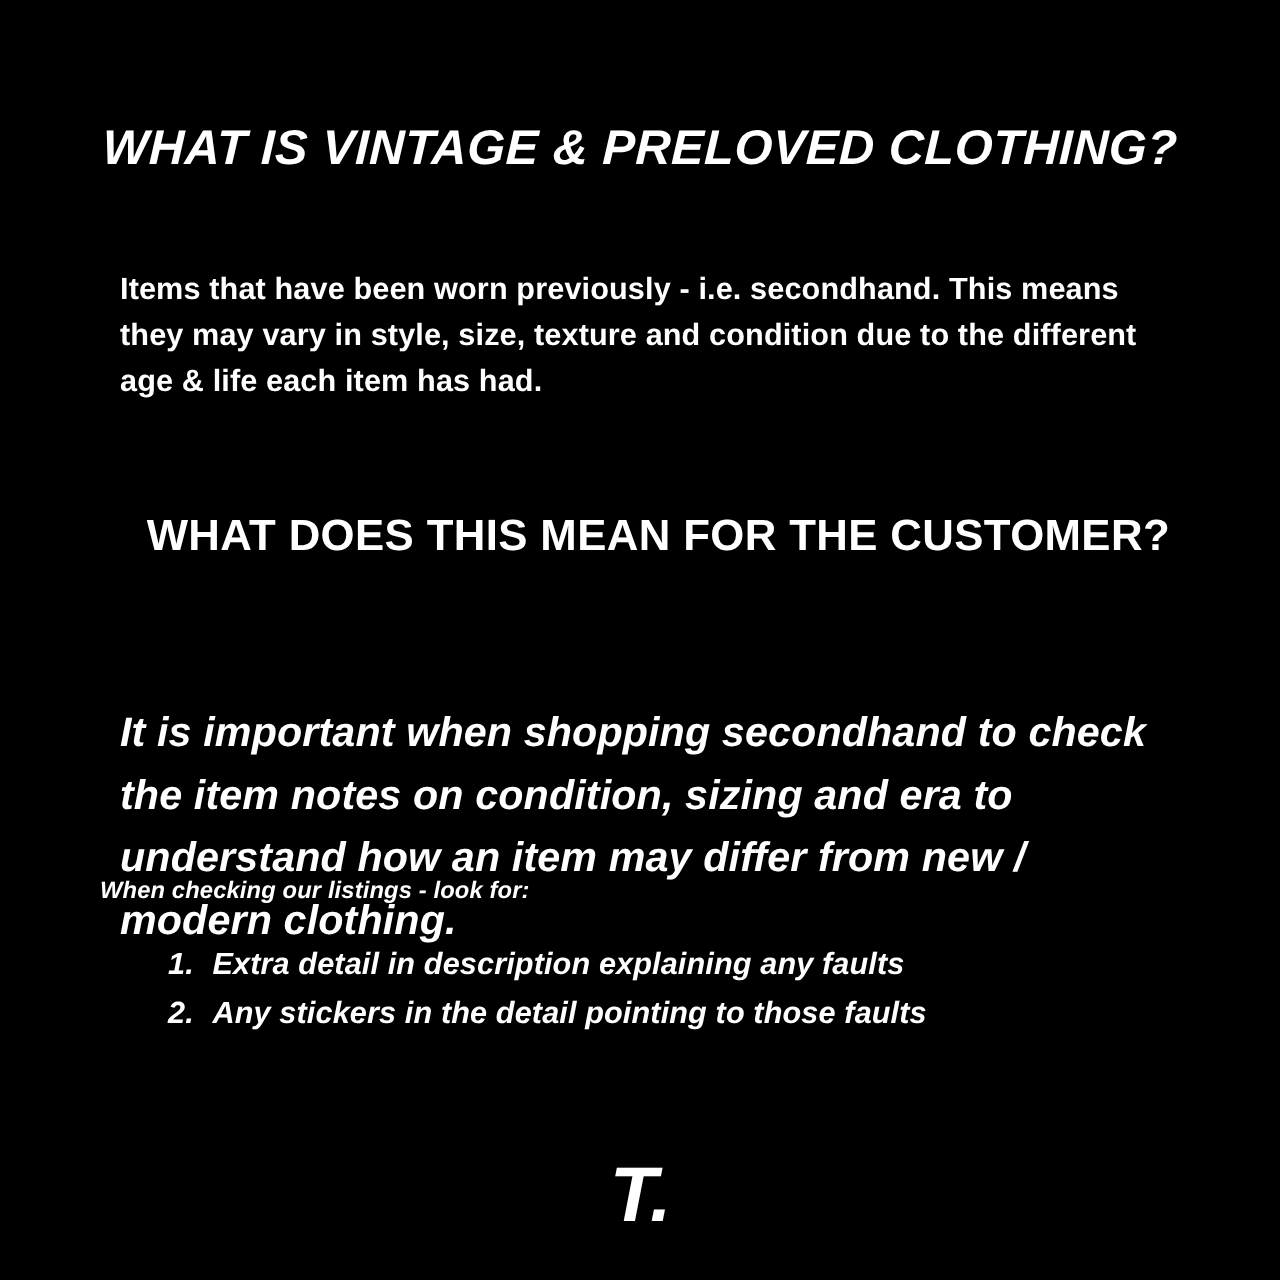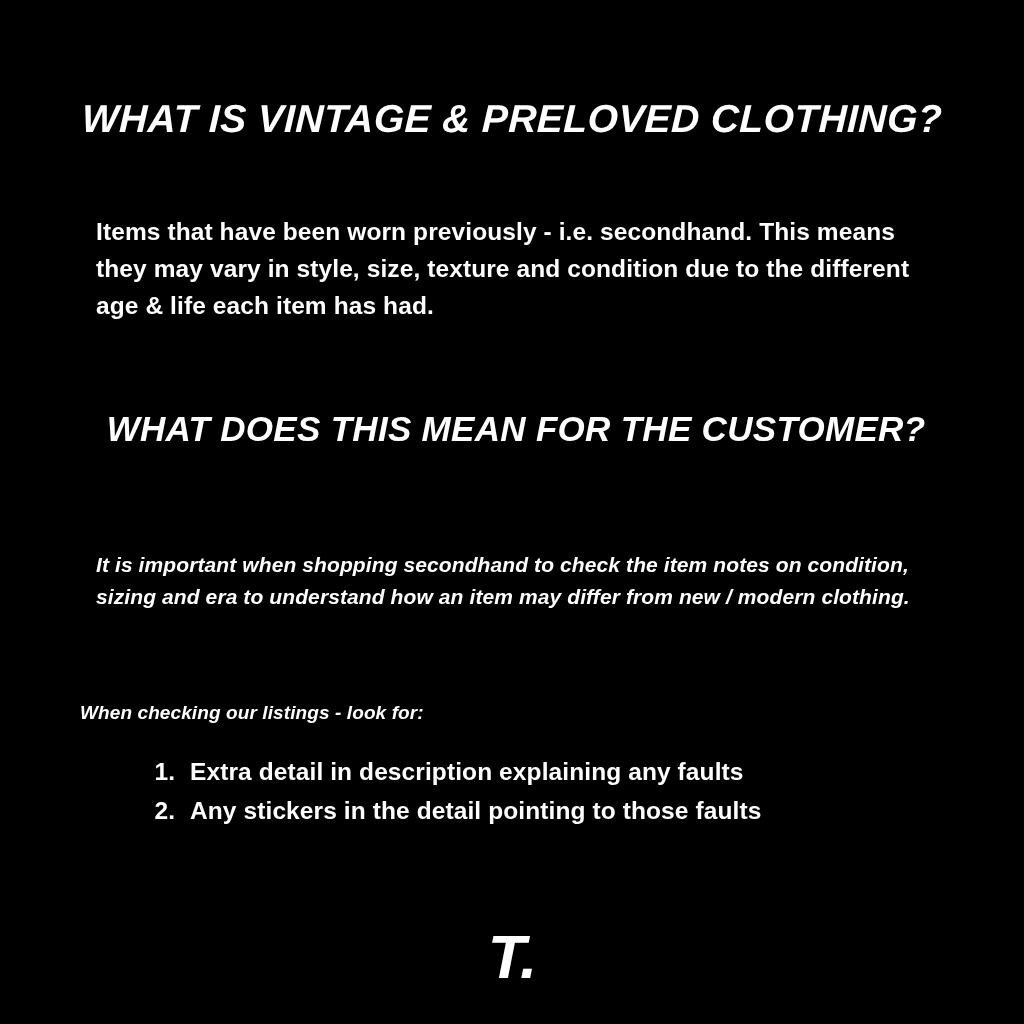--- a/index.html
+++ b/index.html
@@ -42,58 +42,58 @@
     font-size: 24.5px;
     font-weight: 700;
     line-height: 1.52;
     letter-spacing: 0.1px;
   }
   .heading-sub {
     position: absolute;
     top: 378px;
     left: 96px;
     width: 840px;
-    text-align: center;
+    text-align: right;
     font-size: 35px;
     font-weight: 700;
-    font-style: italic;
     line-height: 1.28;
     letter-spacing: 0.3px;
   }
   .block-2 {
     position: absolute;
     top: 528px;
     left: 96px;
     width: 840px;
-    font-size: 21px;
+    font-size: 33px;
     font-weight: 700;
     font-style: italic;
     line-height: 1.52;
     letter-spacing: 0.1px;
   }
   .block-3 {
     position: absolute;
     top: 680px;
     left: 80px;
     width: 840px;
     font-size: 19px;
     font-weight: 700;
     font-style: italic;
     line-height: 1.52;
     letter-spacing: 0.1px;
   }
   .list {
     position: absolute;
     top: 752px;
-    left: 138px;
+    left: 118px;
     width: 820px;
     margin: 0;
     padding: 0 0 0 44px;
     font-size: 24.5px;
     font-weight: 700;
+    font-style: italic;
     line-height: 1.6;
     letter-spacing: 0.1px;
   }
   .list li {
     padding-left: 8px;
   }
   .logo {
     position: absolute;
     left: 0;
     top: 926px;

